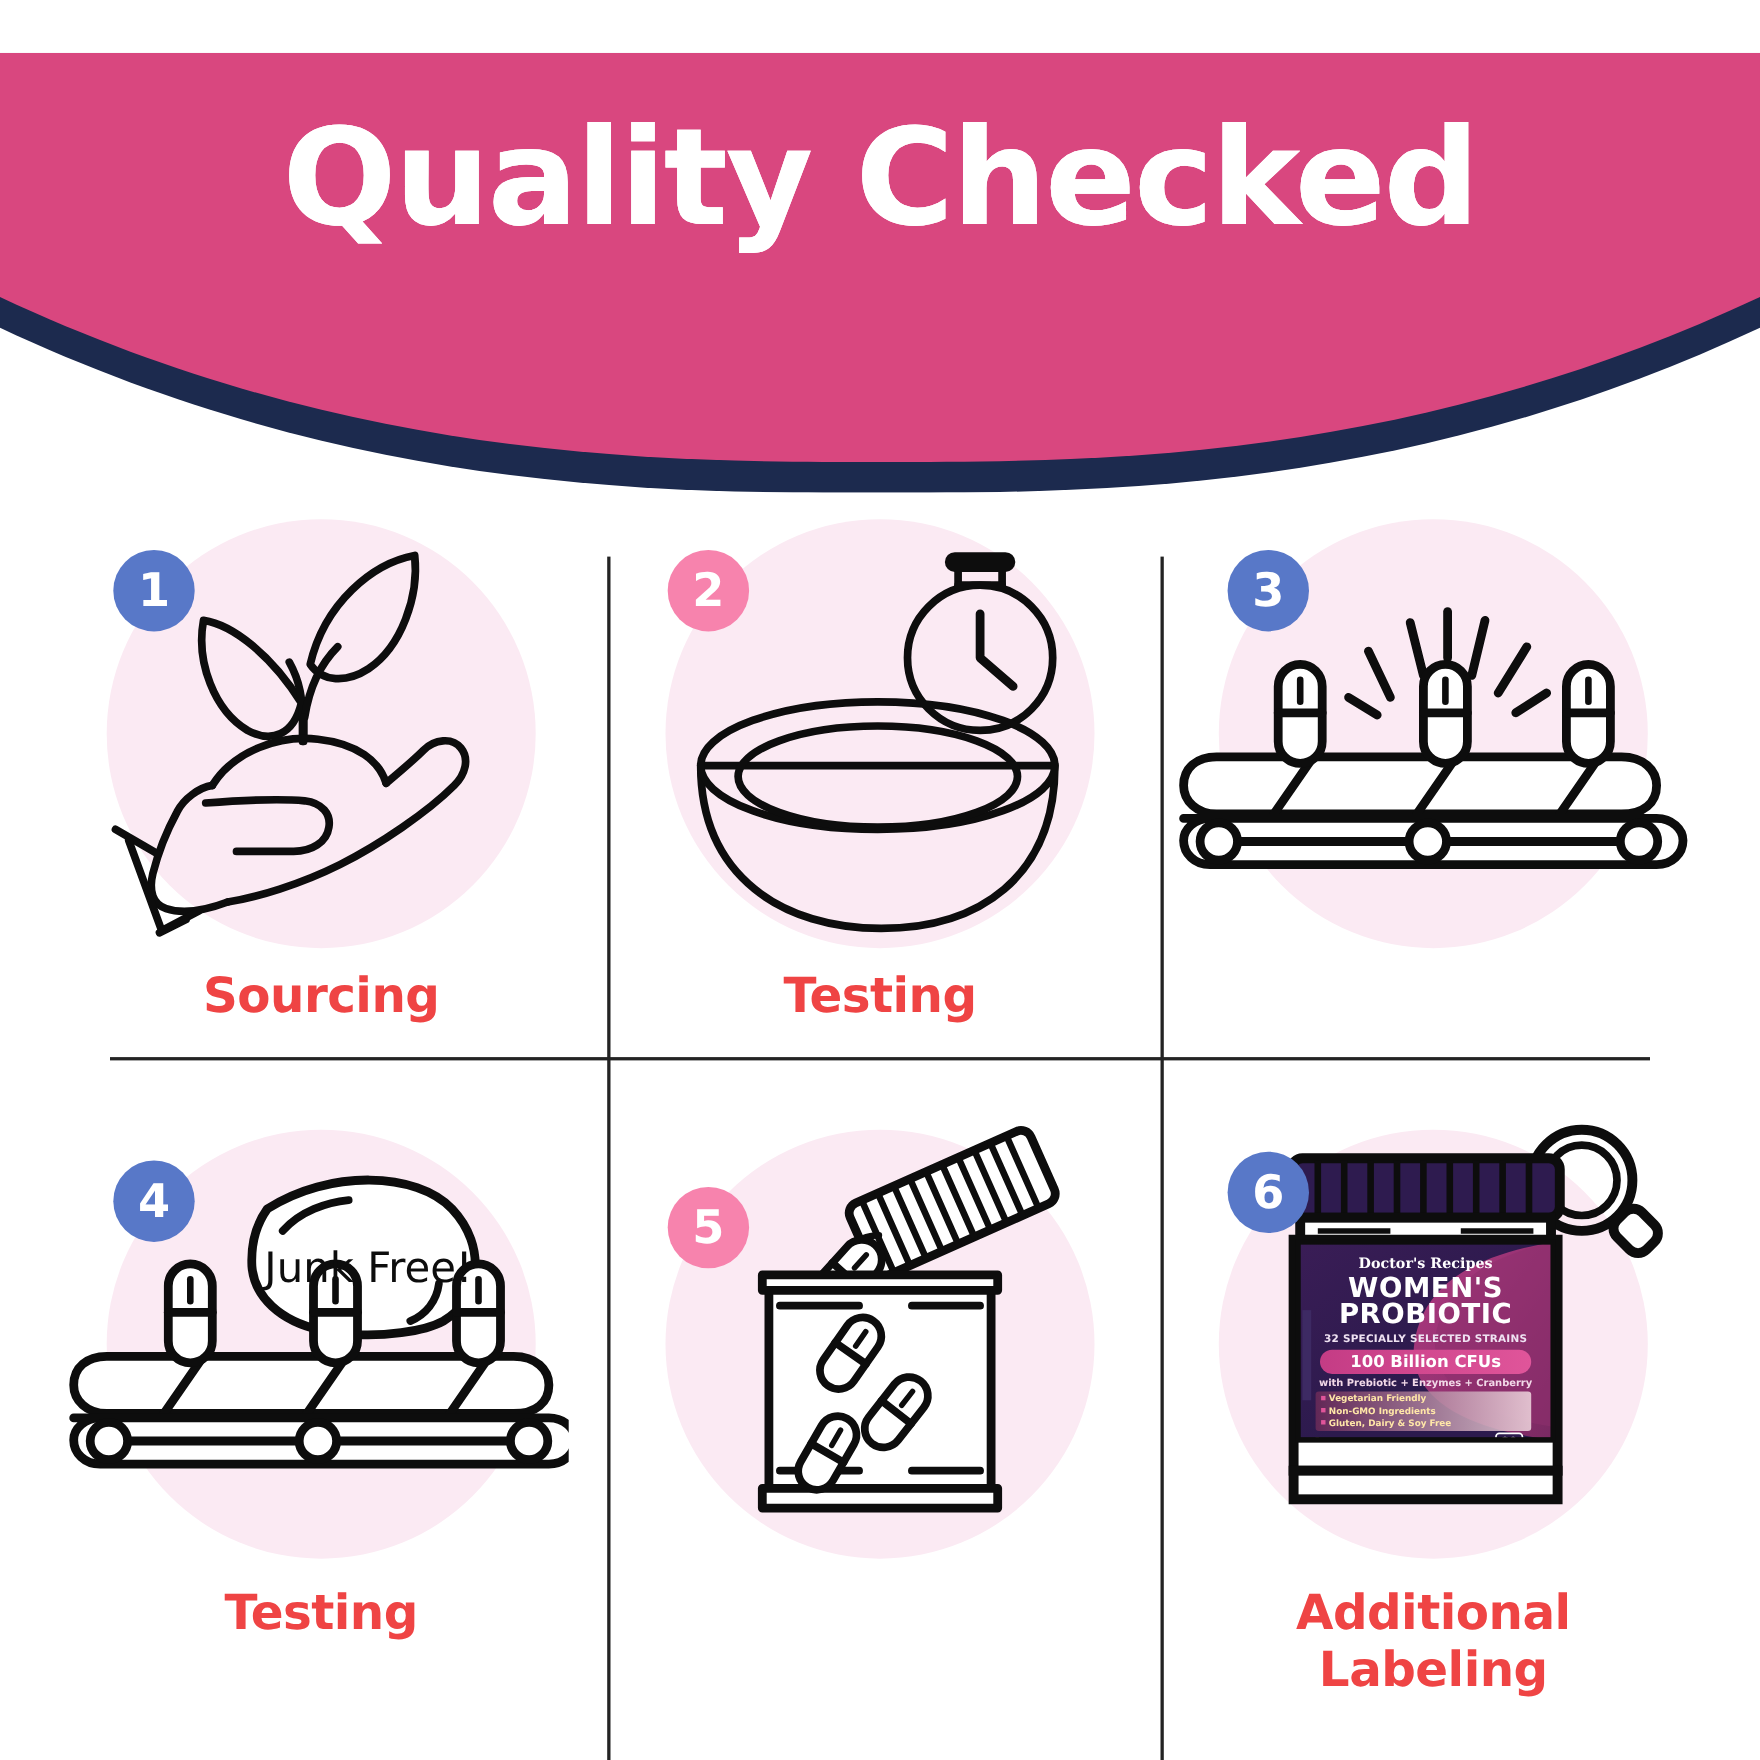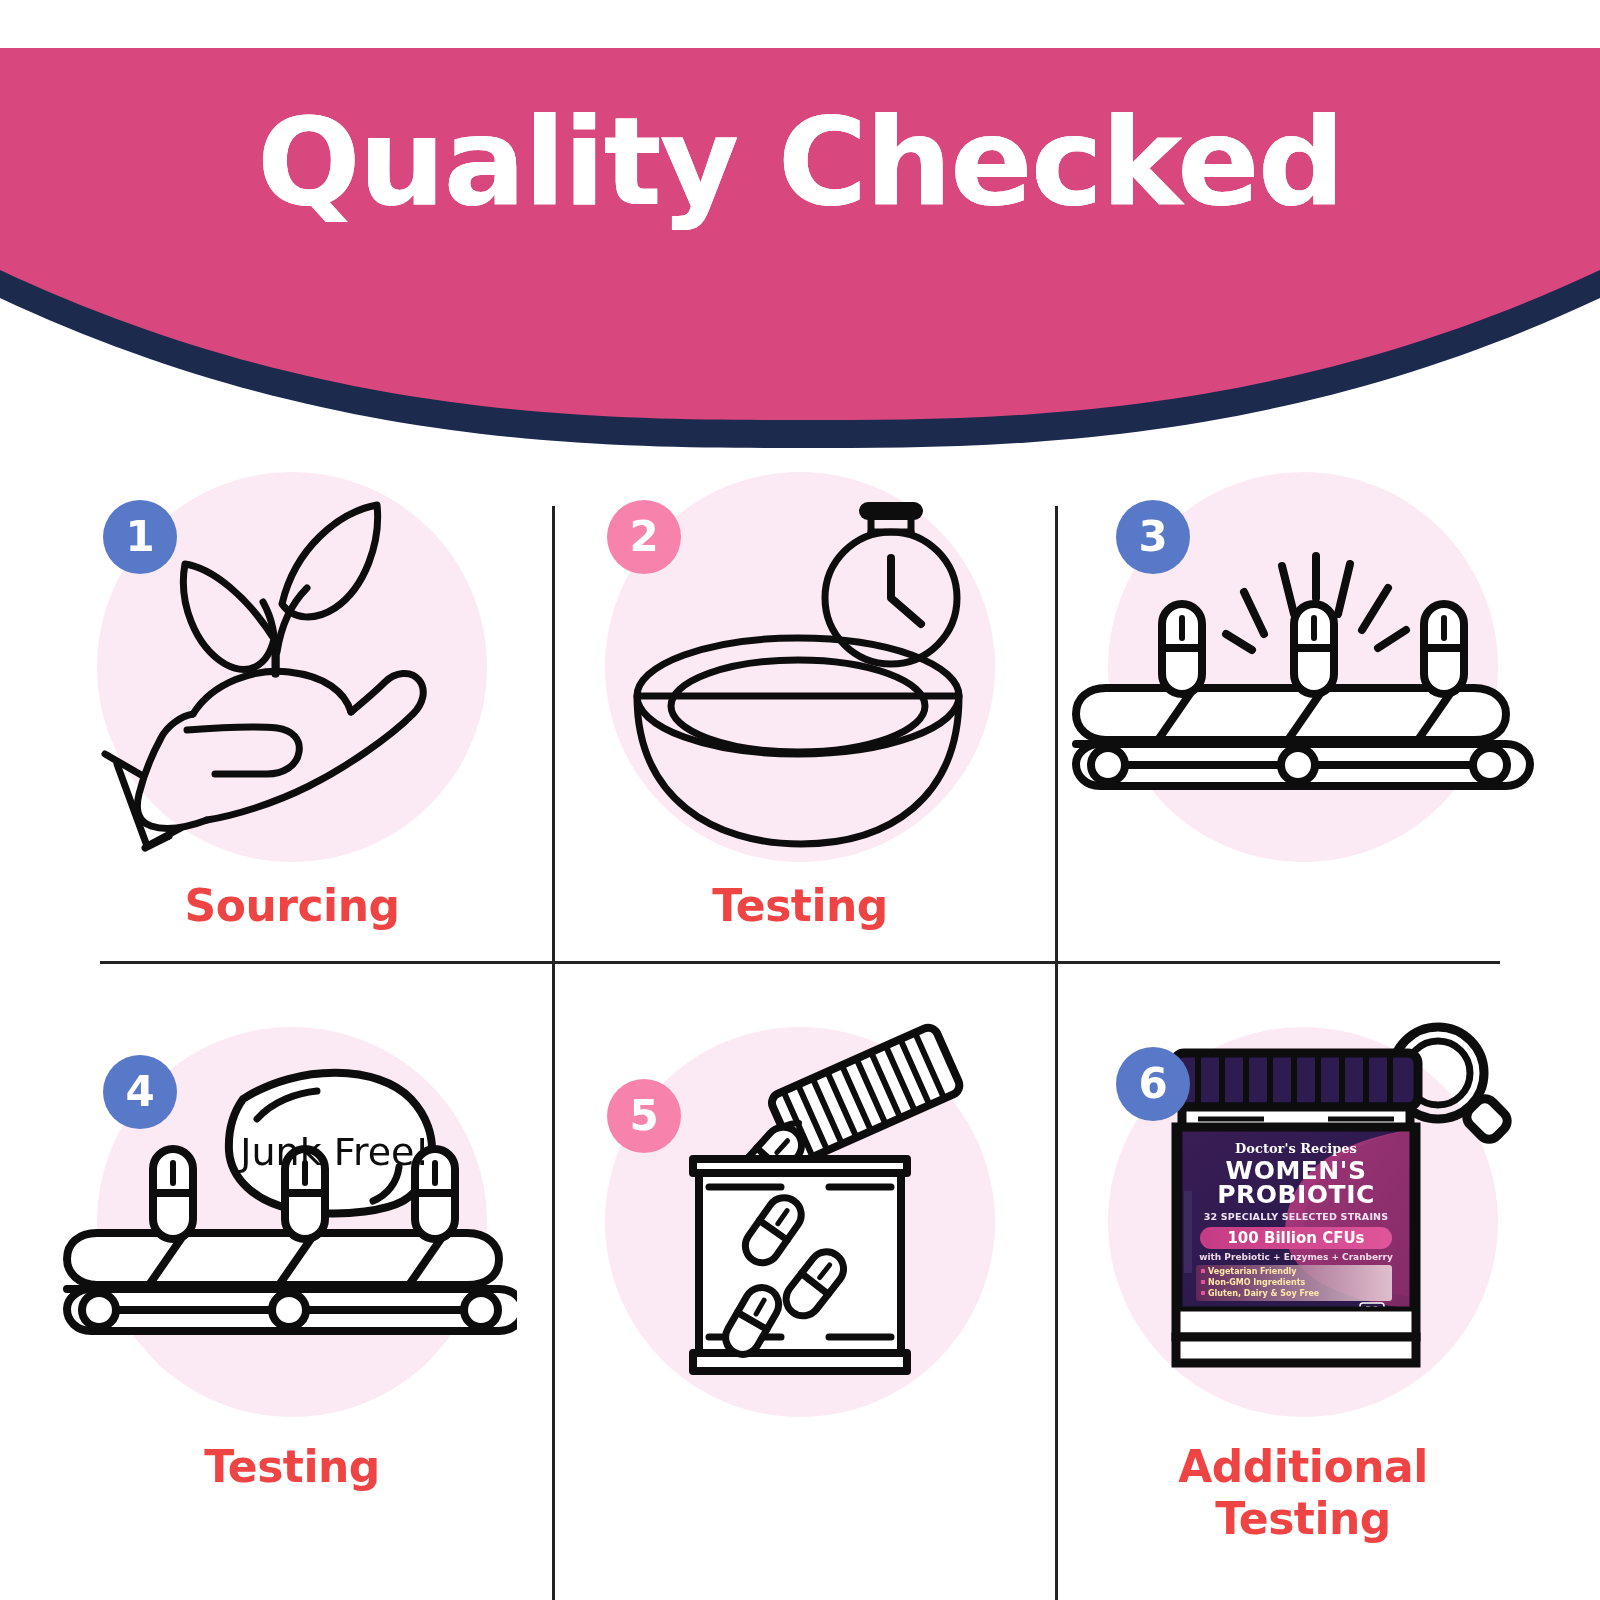--- a/index.html
+++ b/index.html
@@ -411,17 +411,17 @@
             <text x="57" y="268" font-family="DejaVu Sans, sans-serif" font-size="6.5" fill="#e9dcf0">Delayed Release</text>
             <text x="57" y="276" font-family="DejaVu Sans, sans-serif" font-size="6.5" fill="#e9dcf0">Dietary Supplement</text>
 
             <rect x="214" y="258" width="24" height="15" rx="3" fill="#2c1a4d" stroke="#ffffff" stroke-width="1.5"></rect>
             <text x="226" y="269" text-anchor="middle" font-family="DejaVu Sans, sans-serif" font-size="10" font-weight="bold" fill="#ffffff">30</text>
           </g>
           <rect x="34" y="84" width="232" height="180" fill="none" stroke="#0d0d0d" stroke-width="5"></rect>
         </svg>
       </div>
       <div class="cell-label">Additional
-Testing</div>
+Labeling</div>
     </div>
 
   </div>
 </div>
 
 </body></html>

